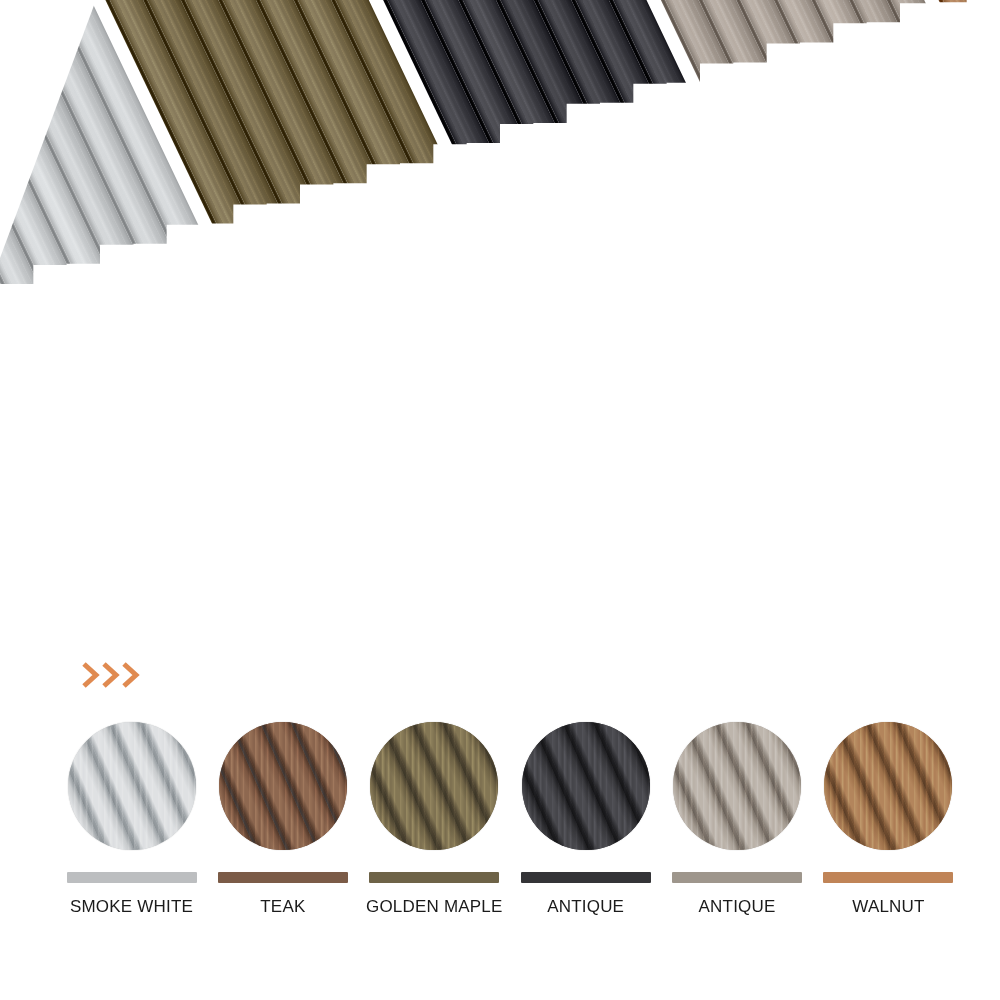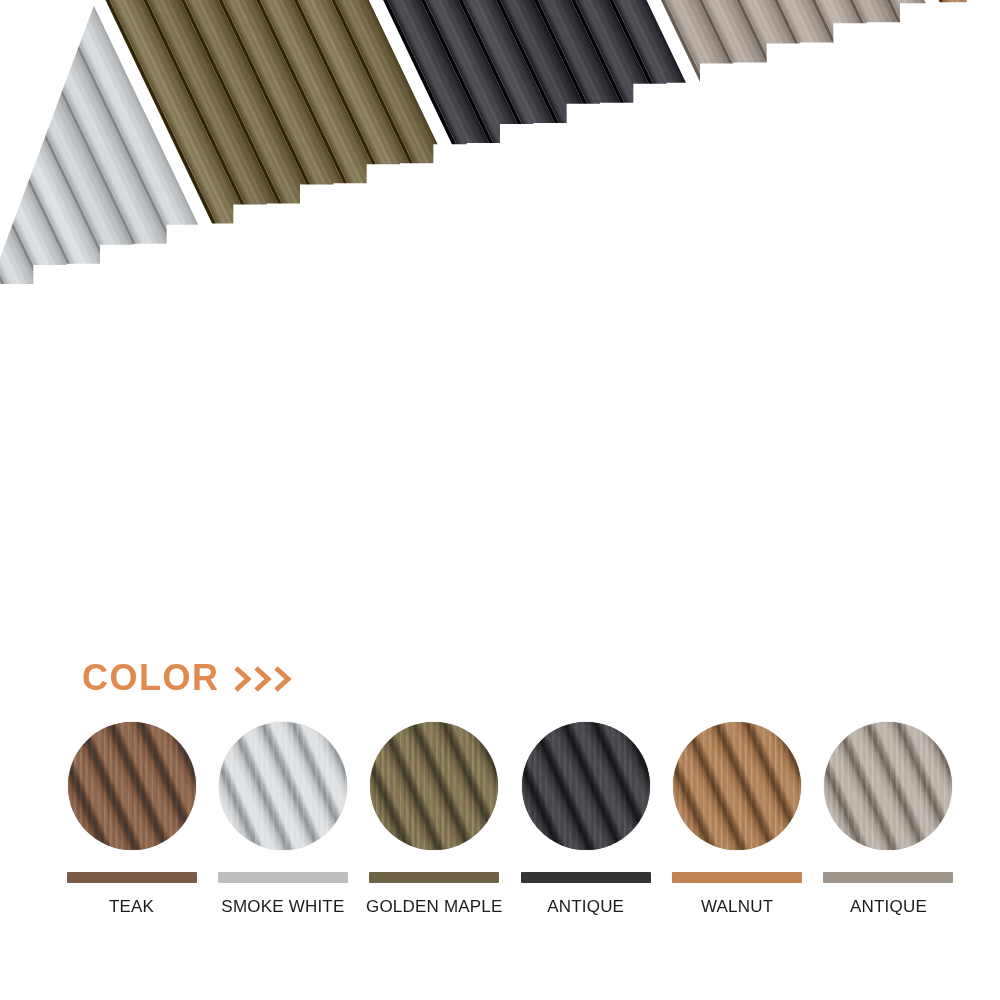--- a/index.html
+++ b/index.html
@@ -355,41 +355,68 @@
       </div>
     <div class="hero-mask" id="heroMask">
         <svg width="1000" height="680" style="position: absolute; left: 0px; top: 0px;">
           <polygon points="0,680 0,262 0,284 33.333333333333336,284 33.333333333333336,264.93333333333334 66.66666666666667,264.93333333333334 66.66666666666667,263.8666666666667 100,263.8666666666667 100,244.8 133.33333333333334,244.8 133.33333333333334,243.73333333333335 166.66666666666666,243.73333333333335 166.66666666666666,224.66666666666669 200,224.66666666666669 200,223.6 233.33333333333334,223.6 233.33333333333334,204.53333333333333 266.6666666666667,204.53333333333333 266.6666666666667,203.46666666666667 300,203.46666666666667 300,184.4 333.3333333333333,184.4 333.3333333333333,183.33333333333334 366.66666666666663,183.33333333333334 366.66666666666663,164.26666666666668 400,164.26666666666668 400,163.2 433.33333333333337,163.2 433.33333333333337,144.13333333333333 466.6666666666667,144.13333333333333 466.6666666666667,143.06666666666666 500,143.06666666666666 500,124 533.3333333333334,124 533.3333333333334,122.93333333333334 566.6666666666666,122.93333333333334 566.6666666666666,103.86666666666667 600,103.86666666666667 600,102.80000000000001 633.3333333333333,102.80000000000001 633.3333333333333,83.73333333333335 666.6666666666666,83.73333333333335 666.6666666666666,82.66666666666669 700,82.66666666666669 700,63.60000000000002 733.3333333333333,63.60000000000002 733.3333333333333,62.53333333333336 766.6666666666667,62.53333333333336 766.6666666666667,43.46666666666664 800,43.46666666666664 800,42.39999999999998 833.3333333333334,42.39999999999998 833.3333333333334,23.333333333333314 866.6666666666667,23.333333333333314 866.6666666666667,22.26666666666665 900,22.26666666666665 900,3.1999999999999886 933.3333333333334,3.1999999999999886 933.3333333333334,2.1333333333333258 966.6666666666666,2.1333333333333258 966.6666666666666,-16.933333333333337 1000,-16.933333333333337 1000,-18 1033.3333333333335,-18 1000,680" fill="#ffffff"></polygon>
           <polygon points="0,0 0,258 96,0" fill="#ffffff"></polygon>
         </svg>
       </div>
   </div>
 
   <div class="color-head">
-    <div class="word">COLOR</div>
     <div class="chev-wrap" id="chevWrap">
         <span class="chev">
           <svg width="18" height="26" viewBox="0 0 18 26">
             <path d="M2 2 L14 13 L2 24" fill="none" stroke="#e08a50" stroke-width="5" stroke-linecap="butt" stroke-linejoin="miter"></path>
           </svg>
         </span>
         <span class="chev">
           <svg width="18" height="26" viewBox="0 0 18 26">
             <path d="M2 2 L14 13 L2 24" fill="none" stroke="#e08a50" stroke-width="5" stroke-linecap="butt" stroke-linejoin="miter"></path>
           </svg>
         </span>
         <span class="chev">
           <svg width="18" height="26" viewBox="0 0 18 26">
             <path d="M2 2 L14 13 L2 24" fill="none" stroke="#e08a50" stroke-width="5" stroke-linecap="butt" stroke-linejoin="miter"></path>
           </svg>
         </span>
       </div>
   </div>
 
   <div class="swatches" id="swatchRow">
+      <div class="swatch">
+        <div class="disc" style="background: rgb(199, 202, 204);">
+          <div class="tex">
+            <div class="bar" style="left: -16px; width: 24px; background: linear-gradient(90deg, rgb(154, 160, 164) 0%, rgb(223, 225, 227) 22%, rgb(223, 225, 227) 55%, rgb(199, 202, 204) 82%, rgb(154, 160, 164) 100%);"></div>
+            <div class="ln" style="left: 8px; width: 4px; background: linear-gradient(90deg, rgb(140, 146, 150), rgb(154, 160, 164));"></div>
+            <div class="bar" style="left: 12px; width: 24px; background: linear-gradient(90deg, rgb(154, 160, 164) 0%, rgb(223, 225, 227) 22%, rgb(223, 225, 227) 55%, rgb(199, 202, 204) 82%, rgb(154, 160, 164) 100%);"></div>
+            <div class="ln" style="left: 36px; width: 4px; background: linear-gradient(90deg, rgb(140, 146, 150), rgb(154, 160, 164));"></div>
+            <div class="bar" style="left: 40px; width: 24px; background: linear-gradient(90deg, rgb(154, 160, 164) 0%, rgb(223, 225, 227) 22%, rgb(223, 225, 227) 55%, rgb(199, 202, 204) 82%, rgb(154, 160, 164) 100%);"></div>
+            <div class="ln" style="left: 64px; width: 4px; background: linear-gradient(90deg, rgb(140, 146, 150), rgb(154, 160, 164));"></div>
+            <div class="bar" style="left: 68px; width: 24px; background: linear-gradient(90deg, rgb(154, 160, 164) 0%, rgb(223, 225, 227) 22%, rgb(223, 225, 227) 55%, rgb(199, 202, 204) 82%, rgb(154, 160, 164) 100%);"></div>
+            <div class="ln" style="left: 92px; width: 4px; background: linear-gradient(90deg, rgb(140, 146, 150), rgb(154, 160, 164));"></div>
+            <div class="bar" style="left: 96px; width: 24px; background: linear-gradient(90deg, rgb(154, 160, 164) 0%, rgb(223, 225, 227) 22%, rgb(223, 225, 227) 55%, rgb(199, 202, 204) 82%, rgb(154, 160, 164) 100%);"></div>
+            <div class="ln" style="left: 120px; width: 4px; background: linear-gradient(90deg, rgb(140, 146, 150), rgb(154, 160, 164));"></div>
+            <div class="bar" style="left: 124px; width: 24px; background: linear-gradient(90deg, rgb(154, 160, 164) 0%, rgb(223, 225, 227) 22%, rgb(223, 225, 227) 55%, rgb(199, 202, 204) 82%, rgb(154, 160, 164) 100%);"></div>
+            <div class="ln" style="left: 148px; width: 4px; background: linear-gradient(90deg, rgb(140, 146, 150), rgb(154, 160, 164));"></div>
+            <div class="bar" style="left: 152px; width: 24px; background: linear-gradient(90deg, rgb(154, 160, 164) 0%, rgb(223, 225, 227) 22%, rgb(223, 225, 227) 55%, rgb(199, 202, 204) 82%, rgb(154, 160, 164) 100%);"></div>
+            <div class="ln" style="left: 176px; width: 4px; background: linear-gradient(90deg, rgb(140, 146, 150), rgb(154, 160, 164));"></div>
+            <div class="bar" style="left: 180px; width: 24px; background: linear-gradient(90deg, rgb(154, 160, 164) 0%, rgb(223, 225, 227) 22%, rgb(223, 225, 227) 55%, rgb(199, 202, 204) 82%, rgb(154, 160, 164) 100%);"></div>
+            <div class="ln" style="left: 204px; width: 4px; background: linear-gradient(90deg, rgb(140, 146, 150), rgb(154, 160, 164));"></div>
+            <div class="bar" style="left: 208px; width: 24px; background: linear-gradient(90deg, rgb(154, 160, 164) 0%, rgb(223, 225, 227) 22%, rgb(223, 225, 227) 55%, rgb(199, 202, 204) 82%, rgb(154, 160, 164) 100%);"></div>
+            <div class="ln" style="left: 232px; width: 4px; background: linear-gradient(90deg, rgb(140, 146, 150), rgb(154, 160, 164));"></div>
+            <div class="bar" style="left: 236px; width: 24px; background: linear-gradient(90deg, rgb(154, 160, 164) 0%, rgb(223, 225, 227) 22%, rgb(223, 225, 227) 55%, rgb(199, 202, 204) 82%, rgb(154, 160, 164) 100%);"></div>
+          </div>
+          <span class="grain" style="opacity: 0.35;"></span>
+        </div>
+        <div class="bar-under" style="background: rgb(188, 190, 192);"></div>
+        <div class="sw-label">SMOKE WHITE</div>
+      </div>
       <div class="swatch">
         <div class="disc" style="background: rgb(122, 85, 64);">
           <div class="tex">
             <div class="bar" style="left: -16px; width: 24px; background: linear-gradient(90deg, rgb(78, 53, 39) 0%, rgb(142, 104, 80) 22%, rgb(142, 104, 80) 55%, rgb(122, 85, 64) 82%, rgb(78, 53, 39) 100%);"></div>
             <div class="ln" style="left: 8px; width: 4px; background: linear-gradient(90deg, rgb(61, 59, 60), rgb(78, 53, 39));"></div>
             <div class="bar" style="left: 12px; width: 24px; background: linear-gradient(90deg, rgb(78, 53, 39) 0%, rgb(142, 104, 80) 22%, rgb(142, 104, 80) 55%, rgb(122, 85, 64) 82%, rgb(78, 53, 39) 100%);"></div>
             <div class="ln" style="left: 36px; width: 4px; background: linear-gradient(90deg, rgb(61, 59, 60), rgb(78, 53, 39));"></div>
             <div class="bar" style="left: 40px; width: 24px; background: linear-gradient(90deg, rgb(78, 53, 39) 0%, rgb(142, 104, 80) 22%, rgb(142, 104, 80) 55%, rgb(122, 85, 64) 82%, rgb(78, 53, 39) 100%);"></div>
             <div class="ln" style="left: 64px; width: 4px; background: linear-gradient(90deg, rgb(61, 59, 60), rgb(78, 53, 39));"></div>
             <div class="bar" style="left: 68px; width: 24px; background: linear-gradient(90deg, rgb(78, 53, 39) 0%, rgb(142, 104, 80) 22%, rgb(142, 104, 80) 55%, rgb(122, 85, 64) 82%, rgb(78, 53, 39) 100%);"></div>
@@ -405,48 +432,20 @@
             <div class="bar" style="left: 208px; width: 24px; background: linear-gradient(90deg, rgb(78, 53, 39) 0%, rgb(142, 104, 80) 22%, rgb(142, 104, 80) 55%, rgb(122, 85, 64) 82%, rgb(78, 53, 39) 100%);"></div>
             <div class="ln" style="left: 232px; width: 4px; background: linear-gradient(90deg, rgb(61, 59, 60), rgb(78, 53, 39));"></div>
             <div class="bar" style="left: 236px; width: 24px; background: linear-gradient(90deg, rgb(78, 53, 39) 0%, rgb(142, 104, 80) 22%, rgb(142, 104, 80) 55%, rgb(122, 85, 64) 82%, rgb(78, 53, 39) 100%);"></div>
           </div>
           <span class="grain" style="opacity: 0.35;"></span>
         </div>
         <div class="bar-under" style="background: rgb(123, 91, 71);"></div>
         <div class="sw-label">TEAK</div>
       </div>
       <div class="swatch">
-        <div class="disc" style="background: rgb(199, 202, 204);">
-          <div class="tex">
-            <div class="bar" style="left: -16px; width: 24px; background: linear-gradient(90deg, rgb(154, 160, 164) 0%, rgb(223, 225, 227) 22%, rgb(223, 225, 227) 55%, rgb(199, 202, 204) 82%, rgb(154, 160, 164) 100%);"></div>
-            <div class="ln" style="left: 8px; width: 4px; background: linear-gradient(90deg, rgb(140, 146, 150), rgb(154, 160, 164));"></div>
-            <div class="bar" style="left: 12px; width: 24px; background: linear-gradient(90deg, rgb(154, 160, 164) 0%, rgb(223, 225, 227) 22%, rgb(223, 225, 227) 55%, rgb(199, 202, 204) 82%, rgb(154, 160, 164) 100%);"></div>
-            <div class="ln" style="left: 36px; width: 4px; background: linear-gradient(90deg, rgb(140, 146, 150), rgb(154, 160, 164));"></div>
-            <div class="bar" style="left: 40px; width: 24px; background: linear-gradient(90deg, rgb(154, 160, 164) 0%, rgb(223, 225, 227) 22%, rgb(223, 225, 227) 55%, rgb(199, 202, 204) 82%, rgb(154, 160, 164) 100%);"></div>
-            <div class="ln" style="left: 64px; width: 4px; background: linear-gradient(90deg, rgb(140, 146, 150), rgb(154, 160, 164));"></div>
-            <div class="bar" style="left: 68px; width: 24px; background: linear-gradient(90deg, rgb(154, 160, 164) 0%, rgb(223, 225, 227) 22%, rgb(223, 225, 227) 55%, rgb(199, 202, 204) 82%, rgb(154, 160, 164) 100%);"></div>
-            <div class="ln" style="left: 92px; width: 4px; background: linear-gradient(90deg, rgb(140, 146, 150), rgb(154, 160, 164));"></div>
-            <div class="bar" style="left: 96px; width: 24px; background: linear-gradient(90deg, rgb(154, 160, 164) 0%, rgb(223, 225, 227) 22%, rgb(223, 225, 227) 55%, rgb(199, 202, 204) 82%, rgb(154, 160, 164) 100%);"></div>
-            <div class="ln" style="left: 120px; width: 4px; background: linear-gradient(90deg, rgb(140, 146, 150), rgb(154, 160, 164));"></div>
-            <div class="bar" style="left: 124px; width: 24px; background: linear-gradient(90deg, rgb(154, 160, 164) 0%, rgb(223, 225, 227) 22%, rgb(223, 225, 227) 55%, rgb(199, 202, 204) 82%, rgb(154, 160, 164) 100%);"></div>
-            <div class="ln" style="left: 148px; width: 4px; background: linear-gradient(90deg, rgb(140, 146, 150), rgb(154, 160, 164));"></div>
-            <div class="bar" style="left: 152px; width: 24px; background: linear-gradient(90deg, rgb(154, 160, 164) 0%, rgb(223, 225, 227) 22%, rgb(223, 225, 227) 55%, rgb(199, 202, 204) 82%, rgb(154, 160, 164) 100%);"></div>
-            <div class="ln" style="left: 176px; width: 4px; background: linear-gradient(90deg, rgb(140, 146, 150), rgb(154, 160, 164));"></div>
-            <div class="bar" style="left: 180px; width: 24px; background: linear-gradient(90deg, rgb(154, 160, 164) 0%, rgb(223, 225, 227) 22%, rgb(223, 225, 227) 55%, rgb(199, 202, 204) 82%, rgb(154, 160, 164) 100%);"></div>
-            <div class="ln" style="left: 204px; width: 4px; background: linear-gradient(90deg, rgb(140, 146, 150), rgb(154, 160, 164));"></div>
-            <div class="bar" style="left: 208px; width: 24px; background: linear-gradient(90deg, rgb(154, 160, 164) 0%, rgb(223, 225, 227) 22%, rgb(223, 225, 227) 55%, rgb(199, 202, 204) 82%, rgb(154, 160, 164) 100%);"></div>
-            <div class="ln" style="left: 232px; width: 4px; background: linear-gradient(90deg, rgb(140, 146, 150), rgb(154, 160, 164));"></div>
-            <div class="bar" style="left: 236px; width: 24px; background: linear-gradient(90deg, rgb(154, 160, 164) 0%, rgb(223, 225, 227) 22%, rgb(223, 225, 227) 55%, rgb(199, 202, 204) 82%, rgb(154, 160, 164) 100%);"></div>
-          </div>
-          <span class="grain" style="opacity: 0.35;"></span>
-        </div>
-        <div class="bar-under" style="background: rgb(188, 190, 192);"></div>
-        <div class="sw-label">SMOKE WHITE</div>
-      </div>
-      <div class="swatch">
         <div class="disc" style="background: rgb(109, 97, 68);">
           <div class="tex">
             <div class="bar" style="left: -16px; width: 24px; background: linear-gradient(90deg, rgb(75, 66, 48) 0%, rgb(131, 118, 84) 22%, rgb(131, 118, 84) 55%, rgb(109, 97, 68) 82%, rgb(75, 66, 48) 100%);"></div>
             <div class="ln" style="left: 8px; width: 4px; background: linear-gradient(90deg, rgb(62, 56, 40), rgb(75, 66, 48));"></div>
             <div class="bar" style="left: 12px; width: 24px; background: linear-gradient(90deg, rgb(75, 66, 48) 0%, rgb(131, 118, 84) 22%, rgb(131, 118, 84) 55%, rgb(109, 97, 68) 82%, rgb(75, 66, 48) 100%);"></div>
             <div class="ln" style="left: 36px; width: 4px; background: linear-gradient(90deg, rgb(62, 56, 40), rgb(75, 66, 48));"></div>
             <div class="bar" style="left: 40px; width: 24px; background: linear-gradient(90deg, rgb(75, 66, 48) 0%, rgb(131, 118, 84) 22%, rgb(131, 118, 84) 55%, rgb(109, 97, 68) 82%, rgb(75, 66, 48) 100%);"></div>
             <div class="ln" style="left: 64px; width: 4px; background: linear-gradient(90deg, rgb(62, 56, 40), rgb(75, 66, 48));"></div>
             <div class="bar" style="left: 68px; width: 24px; background: linear-gradient(90deg, rgb(75, 66, 48) 0%, rgb(131, 118, 84) 22%, rgb(131, 118, 84) 55%, rgb(109, 97, 68) 82%, rgb(75, 66, 48) 100%);"></div>
             <div class="ln" style="left: 92px; width: 4px; background: linear-gradient(90deg, rgb(62, 56, 40), rgb(75, 66, 48));"></div>
@@ -489,20 +488,48 @@
             <div class="bar" style="left: 208px; width: 24px; background: linear-gradient(90deg, rgb(30, 30, 33) 0%, rgb(72, 72, 77) 22%, rgb(72, 72, 77) 55%, rgb(54, 54, 58) 82%, rgb(30, 30, 33) 100%);"></div>
             <div class="ln" style="left: 232px; width: 4px; background: linear-gradient(90deg, rgb(20, 20, 22), rgb(30, 30, 33));"></div>
             <div class="bar" style="left: 236px; width: 24px; background: linear-gradient(90deg, rgb(30, 30, 33) 0%, rgb(72, 72, 77) 22%, rgb(72, 72, 77) 55%, rgb(54, 54, 58) 82%, rgb(30, 30, 33) 100%);"></div>
           </div>
           <span class="grain" style="opacity: 0.35;"></span>
         </div>
         <div class="bar-under" style="background: rgb(52, 52, 55);"></div>
         <div class="sw-label">ANTIQUE</div>
       </div>
       <div class="swatch">
+        <div class="disc" style="background: rgb(166, 157, 147);">
+          <div class="tex">
+            <div class="bar" style="left: -16px; width: 24px; background: linear-gradient(90deg, rgb(125, 116, 107) 0%, rgb(189, 181, 172) 22%, rgb(189, 181, 172) 55%, rgb(166, 157, 147) 82%, rgb(125, 116, 107) 100%);"></div>
+            <div class="ln" style="left: 8px; width: 4px; background: linear-gradient(90deg, rgb(108, 99, 91), rgb(125, 116, 107));"></div>
+            <div class="bar" style="left: 12px; width: 24px; background: linear-gradient(90deg, rgb(125, 116, 107) 0%, rgb(189, 181, 172) 22%, rgb(189, 181, 172) 55%, rgb(166, 157, 147) 82%, rgb(125, 116, 107) 100%);"></div>
+            <div class="ln" style="left: 36px; width: 4px; background: linear-gradient(90deg, rgb(108, 99, 91), rgb(125, 116, 107));"></div>
+            <div class="bar" style="left: 40px; width: 24px; background: linear-gradient(90deg, rgb(125, 116, 107) 0%, rgb(189, 181, 172) 22%, rgb(189, 181, 172) 55%, rgb(166, 157, 147) 82%, rgb(125, 116, 107) 100%);"></div>
+            <div class="ln" style="left: 64px; width: 4px; background: linear-gradient(90deg, rgb(108, 99, 91), rgb(125, 116, 107));"></div>
+            <div class="bar" style="left: 68px; width: 24px; background: linear-gradient(90deg, rgb(125, 116, 107) 0%, rgb(189, 181, 172) 22%, rgb(189, 181, 172) 55%, rgb(166, 157, 147) 82%, rgb(125, 116, 107) 100%);"></div>
+            <div class="ln" style="left: 92px; width: 4px; background: linear-gradient(90deg, rgb(108, 99, 91), rgb(125, 116, 107));"></div>
+            <div class="bar" style="left: 96px; width: 24px; background: linear-gradient(90deg, rgb(125, 116, 107) 0%, rgb(189, 181, 172) 22%, rgb(189, 181, 172) 55%, rgb(166, 157, 147) 82%, rgb(125, 116, 107) 100%);"></div>
+            <div class="ln" style="left: 120px; width: 4px; background: linear-gradient(90deg, rgb(108, 99, 91), rgb(125, 116, 107));"></div>
+            <div class="bar" style="left: 124px; width: 24px; background: linear-gradient(90deg, rgb(125, 116, 107) 0%, rgb(189, 181, 172) 22%, rgb(189, 181, 172) 55%, rgb(166, 157, 147) 82%, rgb(125, 116, 107) 100%);"></div>
+            <div class="ln" style="left: 148px; width: 4px; background: linear-gradient(90deg, rgb(108, 99, 91), rgb(125, 116, 107));"></div>
+            <div class="bar" style="left: 152px; width: 24px; background: linear-gradient(90deg, rgb(125, 116, 107) 0%, rgb(189, 181, 172) 22%, rgb(189, 181, 172) 55%, rgb(166, 157, 147) 82%, rgb(125, 116, 107) 100%);"></div>
+            <div class="ln" style="left: 176px; width: 4px; background: linear-gradient(90deg, rgb(108, 99, 91), rgb(125, 116, 107));"></div>
+            <div class="bar" style="left: 180px; width: 24px; background: linear-gradient(90deg, rgb(125, 116, 107) 0%, rgb(189, 181, 172) 22%, rgb(189, 181, 172) 55%, rgb(166, 157, 147) 82%, rgb(125, 116, 107) 100%);"></div>
+            <div class="ln" style="left: 204px; width: 4px; background: linear-gradient(90deg, rgb(108, 99, 91), rgb(125, 116, 107));"></div>
+            <div class="bar" style="left: 208px; width: 24px; background: linear-gradient(90deg, rgb(125, 116, 107) 0%, rgb(189, 181, 172) 22%, rgb(189, 181, 172) 55%, rgb(166, 157, 147) 82%, rgb(125, 116, 107) 100%);"></div>
+            <div class="ln" style="left: 232px; width: 4px; background: linear-gradient(90deg, rgb(108, 99, 91), rgb(125, 116, 107));"></div>
+            <div class="bar" style="left: 236px; width: 24px; background: linear-gradient(90deg, rgb(125, 116, 107) 0%, rgb(189, 181, 172) 22%, rgb(189, 181, 172) 55%, rgb(166, 157, 147) 82%, rgb(125, 116, 107) 100%);"></div>
+          </div>
+          <span class="grain" style="opacity: 0.35;"></span>
+        </div>
+        <div class="bar-under" style="background: rgb(158, 150, 140);"></div>
+        <div class="sw-label">ANTIQUE</div>
+      </div>
+      <div class="swatch">
         <div class="disc" style="background: rgb(157, 112, 73);">
           <div class="tex">
             <div class="bar" style="left: -16px; width: 24px; background: linear-gradient(90deg, rgb(111, 76, 47) 0%, rgb(179, 133, 92) 22%, rgb(179, 133, 92) 55%, rgb(157, 112, 73) 82%, rgb(111, 76, 47) 100%);"></div>
             <div class="ln" style="left: 8px; width: 4px; background: linear-gradient(90deg, rgb(93, 63, 39), rgb(111, 76, 47));"></div>
             <div class="bar" style="left: 12px; width: 24px; background: linear-gradient(90deg, rgb(111, 76, 47) 0%, rgb(179, 133, 92) 22%, rgb(179, 133, 92) 55%, rgb(157, 112, 73) 82%, rgb(111, 76, 47) 100%);"></div>
             <div class="ln" style="left: 36px; width: 4px; background: linear-gradient(90deg, rgb(93, 63, 39), rgb(111, 76, 47));"></div>
             <div class="bar" style="left: 40px; width: 24px; background: linear-gradient(90deg, rgb(111, 76, 47) 0%, rgb(179, 133, 92) 22%, rgb(179, 133, 92) 55%, rgb(157, 112, 73) 82%, rgb(111, 76, 47) 100%);"></div>
             <div class="ln" style="left: 64px; width: 4px; background: linear-gradient(90deg, rgb(93, 63, 39), rgb(111, 76, 47));"></div>
             <div class="bar" style="left: 68px; width: 24px; background: linear-gradient(90deg, rgb(111, 76, 47) 0%, rgb(179, 133, 92) 22%, rgb(179, 133, 92) 55%, rgb(157, 112, 73) 82%, rgb(111, 76, 47) 100%);"></div>
             <div class="ln" style="left: 92px; width: 4px; background: linear-gradient(90deg, rgb(93, 63, 39), rgb(111, 76, 47));"></div>
@@ -516,43 +543,15 @@
             <div class="ln" style="left: 204px; width: 4px; background: linear-gradient(90deg, rgb(93, 63, 39), rgb(111, 76, 47));"></div>
             <div class="bar" style="left: 208px; width: 24px; background: linear-gradient(90deg, rgb(111, 76, 47) 0%, rgb(179, 133, 92) 22%, rgb(179, 133, 92) 55%, rgb(157, 112, 73) 82%, rgb(111, 76, 47) 100%);"></div>
             <div class="ln" style="left: 232px; width: 4px; background: linear-gradient(90deg, rgb(93, 63, 39), rgb(111, 76, 47));"></div>
             <div class="bar" style="left: 236px; width: 24px; background: linear-gradient(90deg, rgb(111, 76, 47) 0%, rgb(179, 133, 92) 22%, rgb(179, 133, 92) 55%, rgb(157, 112, 73) 82%, rgb(111, 76, 47) 100%);"></div>
           </div>
           <span class="grain" style="opacity: 0.35;"></span>
         </div>
         <div class="bar-under" style="background: rgb(192, 132, 87);"></div>
         <div class="sw-label">WALNUT</div>
       </div>
-      <div class="swatch">
-        <div class="disc" style="background: rgb(166, 157, 147);">
-          <div class="tex">
-            <div class="bar" style="left: -16px; width: 24px; background: linear-gradient(90deg, rgb(125, 116, 107) 0%, rgb(189, 181, 172) 22%, rgb(189, 181, 172) 55%, rgb(166, 157, 147) 82%, rgb(125, 116, 107) 100%);"></div>
-            <div class="ln" style="left: 8px; width: 4px; background: linear-gradient(90deg, rgb(108, 99, 91), rgb(125, 116, 107));"></div>
-            <div class="bar" style="left: 12px; width: 24px; background: linear-gradient(90deg, rgb(125, 116, 107) 0%, rgb(189, 181, 172) 22%, rgb(189, 181, 172) 55%, rgb(166, 157, 147) 82%, rgb(125, 116, 107) 100%);"></div>
-            <div class="ln" style="left: 36px; width: 4px; background: linear-gradient(90deg, rgb(108, 99, 91), rgb(125, 116, 107));"></div>
-            <div class="bar" style="left: 40px; width: 24px; background: linear-gradient(90deg, rgb(125, 116, 107) 0%, rgb(189, 181, 172) 22%, rgb(189, 181, 172) 55%, rgb(166, 157, 147) 82%, rgb(125, 116, 107) 100%);"></div>
-            <div class="ln" style="left: 64px; width: 4px; background: linear-gradient(90deg, rgb(108, 99, 91), rgb(125, 116, 107));"></div>
-            <div class="bar" style="left: 68px; width: 24px; background: linear-gradient(90deg, rgb(125, 116, 107) 0%, rgb(189, 181, 172) 22%, rgb(189, 181, 172) 55%, rgb(166, 157, 147) 82%, rgb(125, 116, 107) 100%);"></div>
-            <div class="ln" style="left: 92px; width: 4px; background: linear-gradient(90deg, rgb(108, 99, 91), rgb(125, 116, 107));"></div>
-            <div class="bar" style="left: 96px; width: 24px; background: linear-gradient(90deg, rgb(125, 116, 107) 0%, rgb(189, 181, 172) 22%, rgb(189, 181, 172) 55%, rgb(166, 157, 147) 82%, rgb(125, 116, 107) 100%);"></div>
-            <div class="ln" style="left: 120px; width: 4px; background: linear-gradient(90deg, rgb(108, 99, 91), rgb(125, 116, 107));"></div>
-            <div class="bar" style="left: 124px; width: 24px; background: linear-gradient(90deg, rgb(125, 116, 107) 0%, rgb(189, 181, 172) 22%, rgb(189, 181, 172) 55%, rgb(166, 157, 147) 82%, rgb(125, 116, 107) 100%);"></div>
-            <div class="ln" style="left: 148px; width: 4px; background: linear-gradient(90deg, rgb(108, 99, 91), rgb(125, 116, 107));"></div>
-            <div class="bar" style="left: 152px; width: 24px; background: linear-gradient(90deg, rgb(125, 116, 107) 0%, rgb(189, 181, 172) 22%, rgb(189, 181, 172) 55%, rgb(166, 157, 147) 82%, rgb(125, 116, 107) 100%);"></div>
-            <div class="ln" style="left: 176px; width: 4px; background: linear-gradient(90deg, rgb(108, 99, 91), rgb(125, 116, 107));"></div>
-            <div class="bar" style="left: 180px; width: 24px; background: linear-gradient(90deg, rgb(125, 116, 107) 0%, rgb(189, 181, 172) 22%, rgb(189, 181, 172) 55%, rgb(166, 157, 147) 82%, rgb(125, 116, 107) 100%);"></div>
-            <div class="ln" style="left: 204px; width: 4px; background: linear-gradient(90deg, rgb(108, 99, 91), rgb(125, 116, 107));"></div>
-            <div class="bar" style="left: 208px; width: 24px; background: linear-gradient(90deg, rgb(125, 116, 107) 0%, rgb(189, 181, 172) 22%, rgb(189, 181, 172) 55%, rgb(166, 157, 147) 82%, rgb(125, 116, 107) 100%);"></div>
-            <div class="ln" style="left: 232px; width: 4px; background: linear-gradient(90deg, rgb(108, 99, 91), rgb(125, 116, 107));"></div>
-            <div class="bar" style="left: 236px; width: 24px; background: linear-gradient(90deg, rgb(125, 116, 107) 0%, rgb(189, 181, 172) 22%, rgb(189, 181, 172) 55%, rgb(166, 157, 147) 82%, rgb(125, 116, 107) 100%);"></div>
-          </div>
-          <span class="grain" style="opacity: 0.35;"></span>
-        </div>
-        <div class="bar-under" style="background: rgb(158, 150, 140);"></div>
-        <div class="sw-label">ANTIQUE</div>
-      </div>
     </div>
 
 </div>
 
 </body></html>

